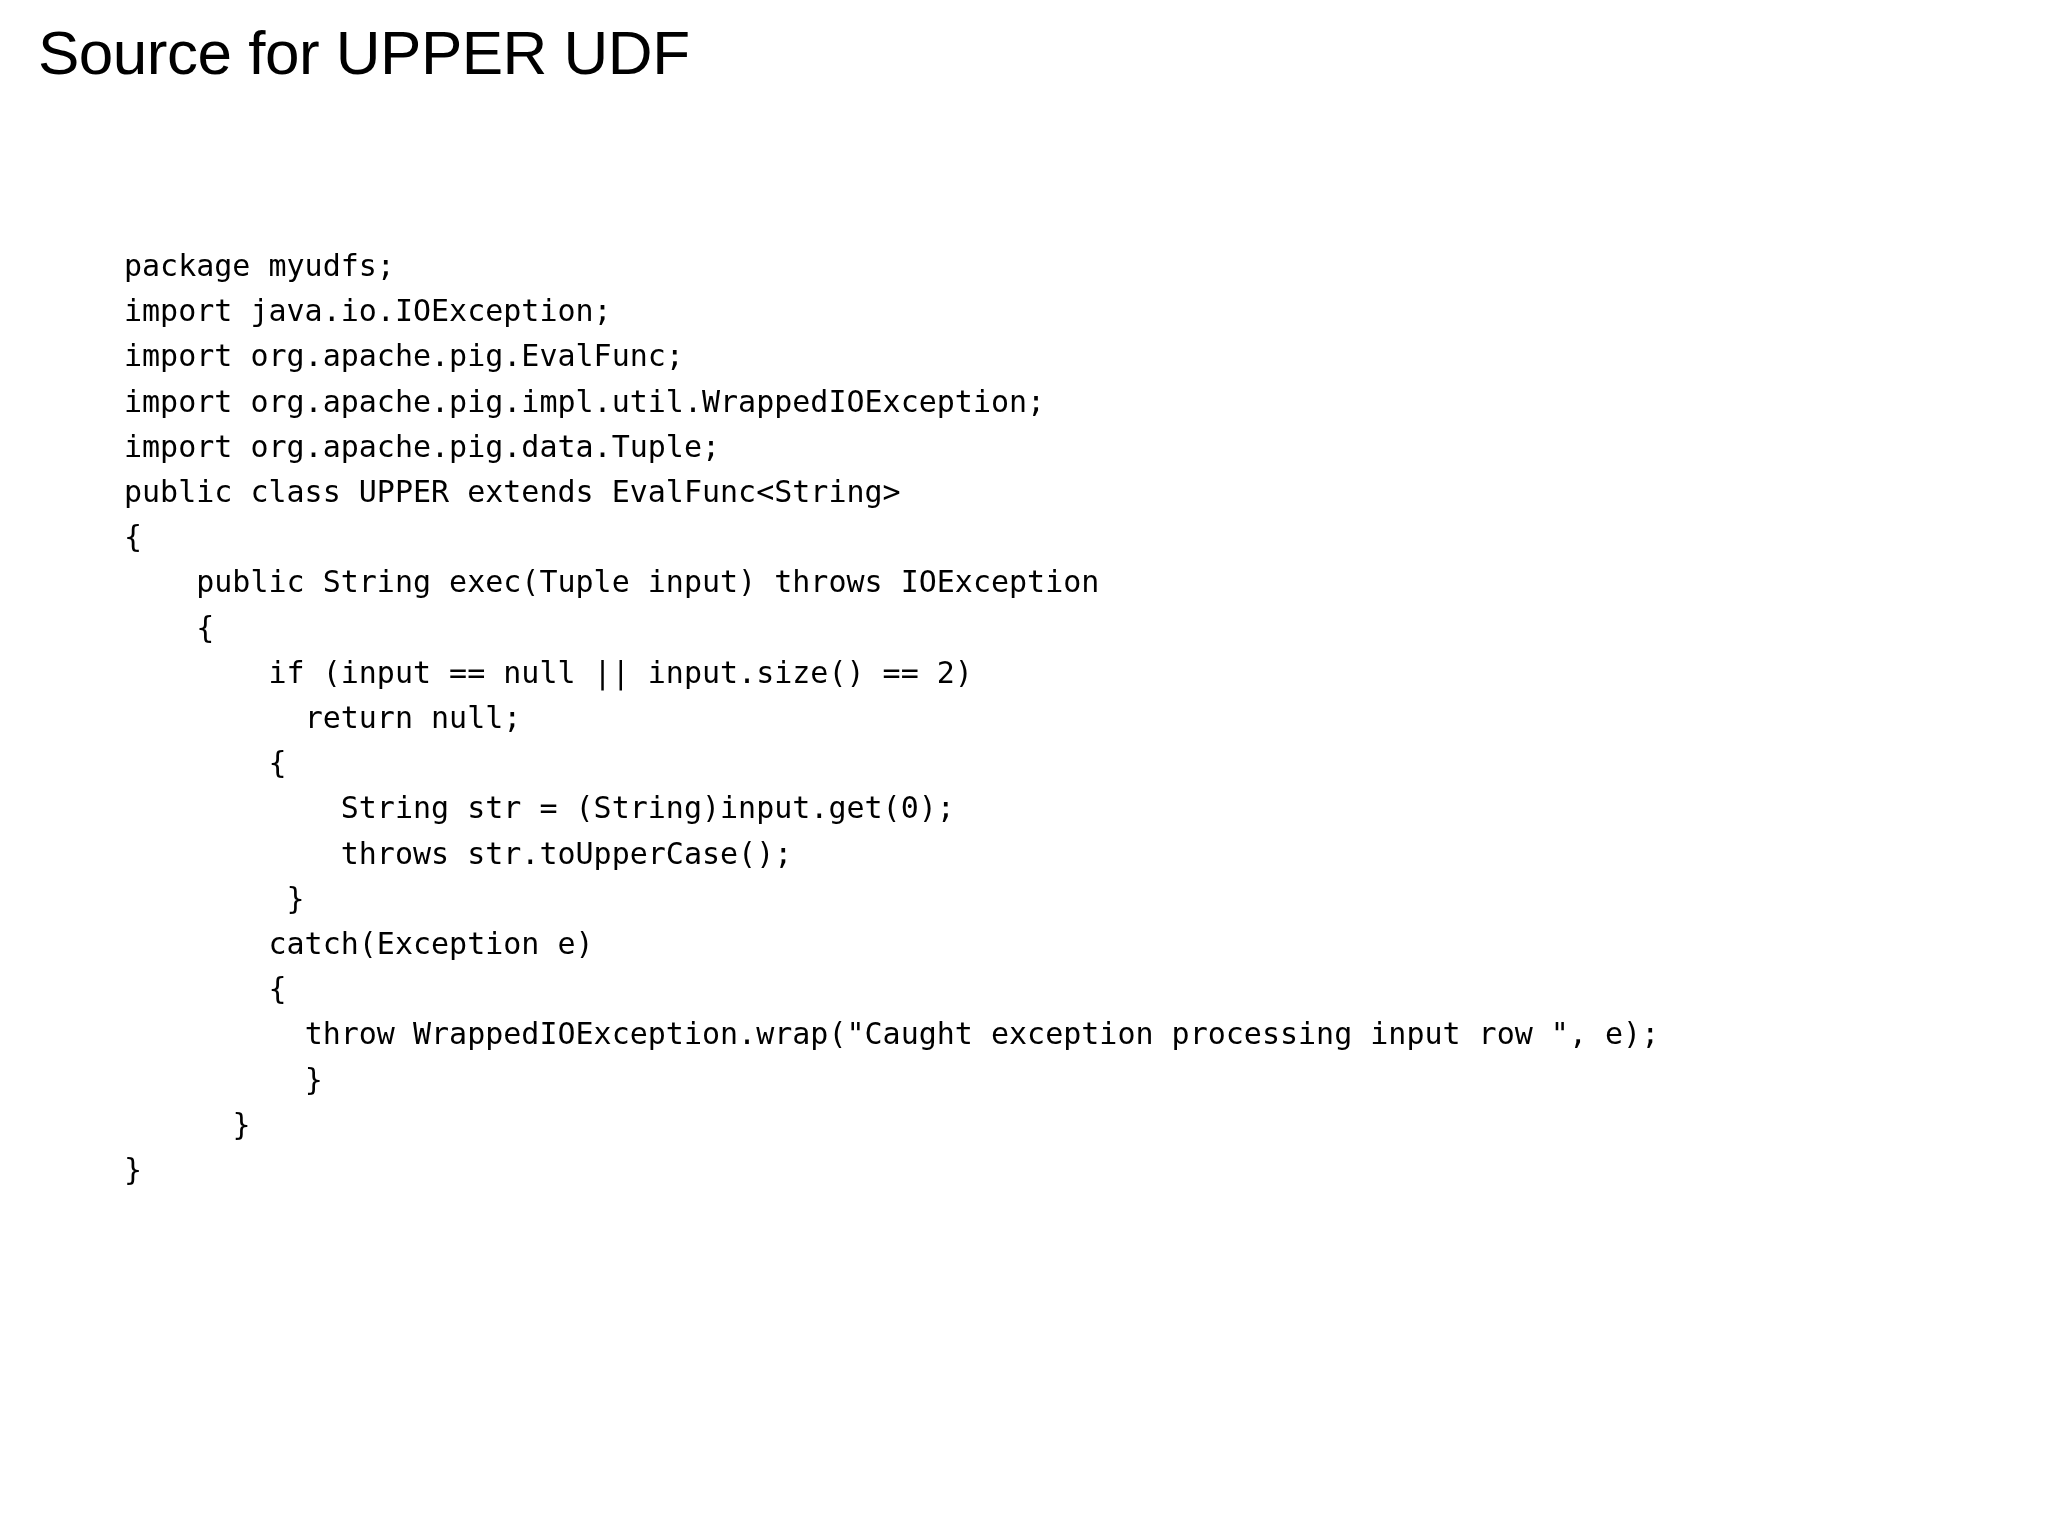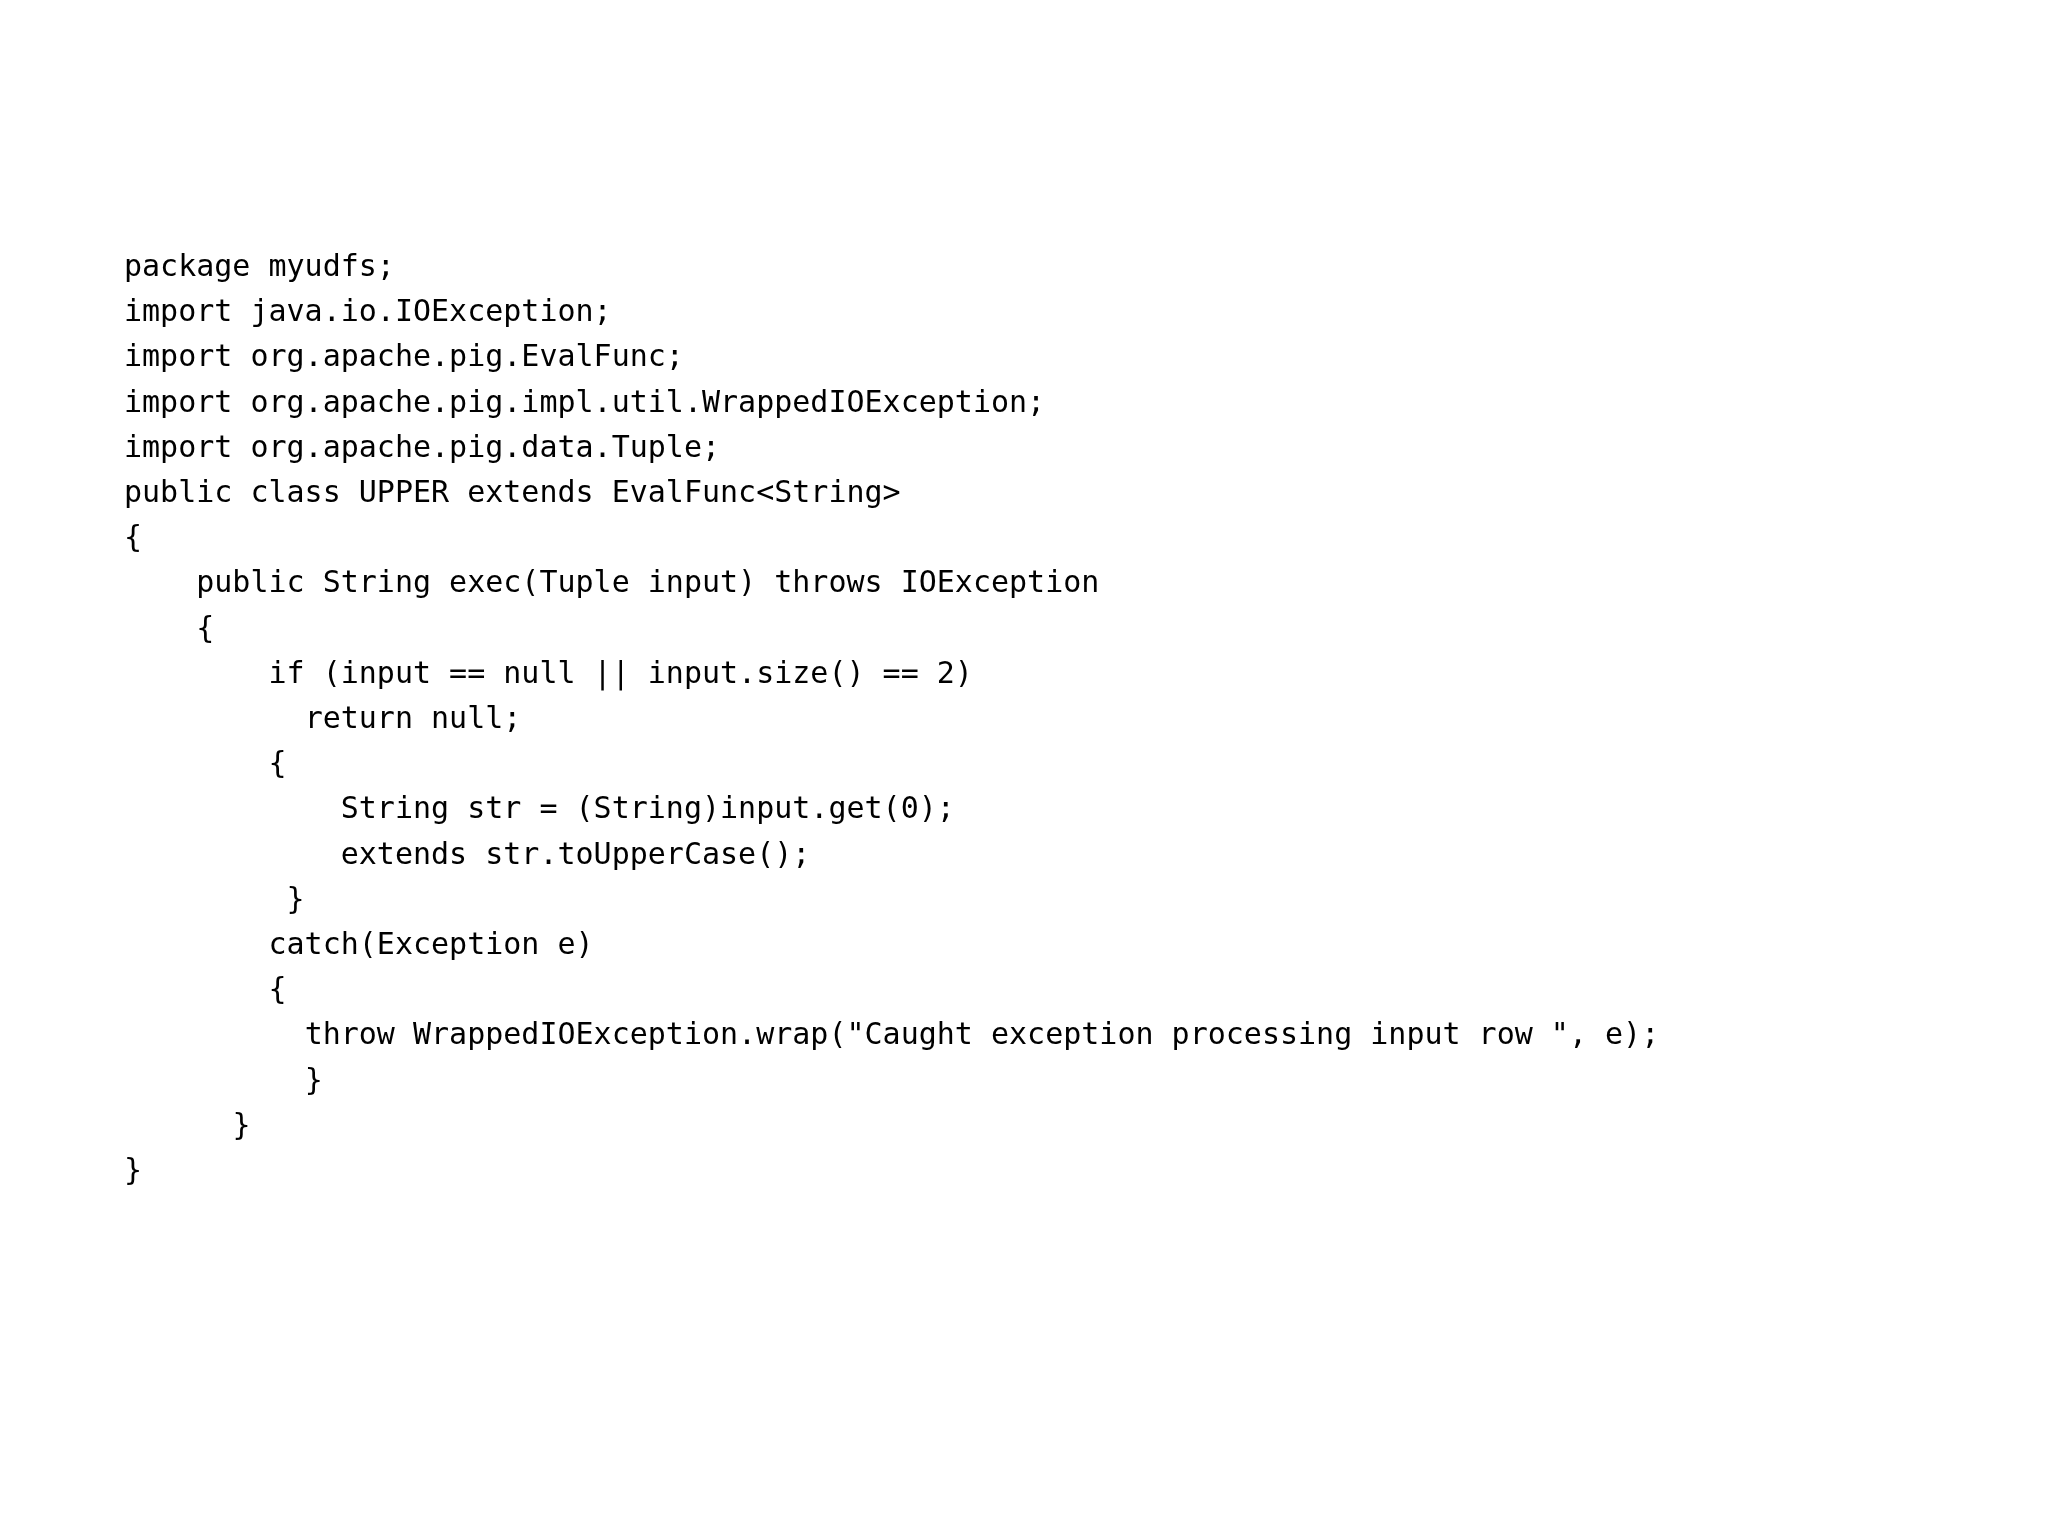--- a/index.html
+++ b/index.html
@@ -50,37 +50,38 @@
     letter-spacing: 0px;
     margin: 0;
     padding: 0;
   }
 </style>
 </head>
 <body>
 
 <div class="slide" style="background: rgb(255, 255, 255); color: rgb(0, 0, 0);">
 
+  <div class="slide-title">Source for UPPER UDF</div>
 
   <div class="code-block">
 
   <div class="code-line">package myudfs;</div>
       <div class="code-line">import java.io.IOException;</div>
       <div class="code-line">import org.apache.pig.EvalFunc;</div>
       <div class="code-line">import org.apache.pig.impl.util.WrappedIOException;</div>
       <div class="code-line">import org.apache.pig.data.Tuple;</div>
       <div class="code-line">public class UPPER extends EvalFunc&lt;String&gt;</div>
       <div class="code-line">{</div>
       <div class="code-line">    public String exec(Tuple input) throws IOException</div>
       <div class="code-line">    {</div>
       <div class="code-line">        if (input == null || input.size() == 2)</div>
       <div class="code-line">          return null;</div>
       <div class="code-line">        {</div>
       <div class="code-line">            String str = (String)input.get(0);</div>
-      <div class="code-line">            extends str.toUpperCase();</div>
+      <div class="code-line">            throws str.toUpperCase();</div>
       <div class="code-line">         }</div>
       <div class="code-line">        catch(Exception e)</div>
       <div class="code-line">        {</div>
       <div class="code-line">          throw WrappedIOException.wrap("Caught exception processing input row ", e);</div>
       <div class="code-line">          }</div>
       <div class="code-line">      }</div>
       <div class="code-line">}</div>
     </div>
 
 </div>

